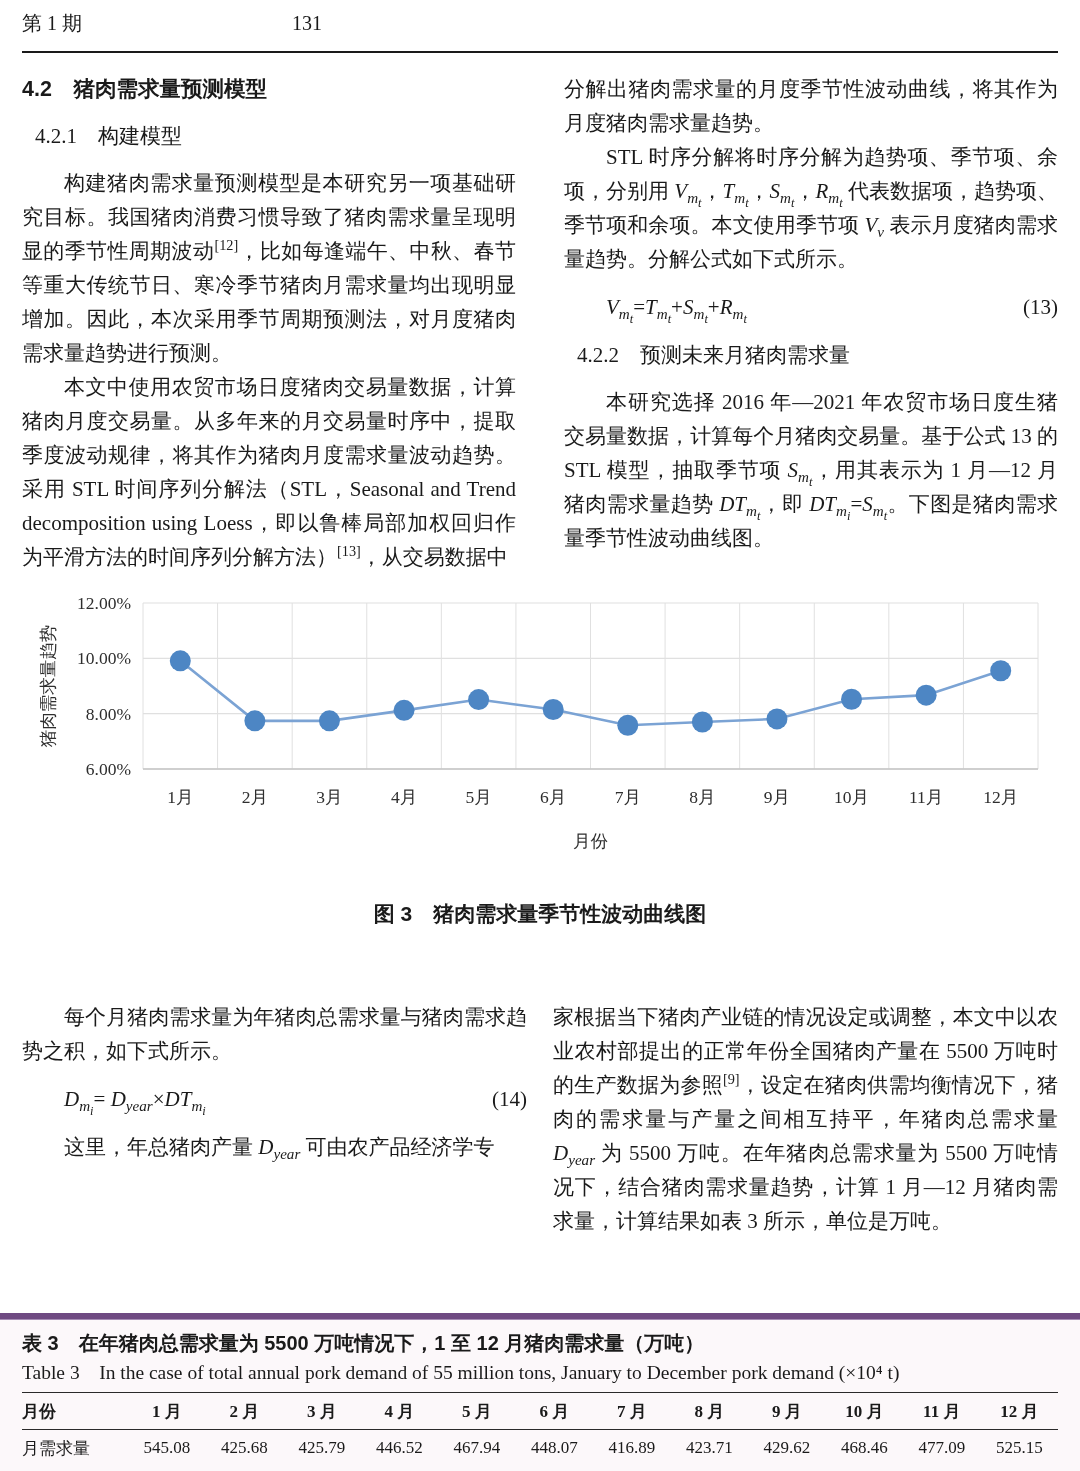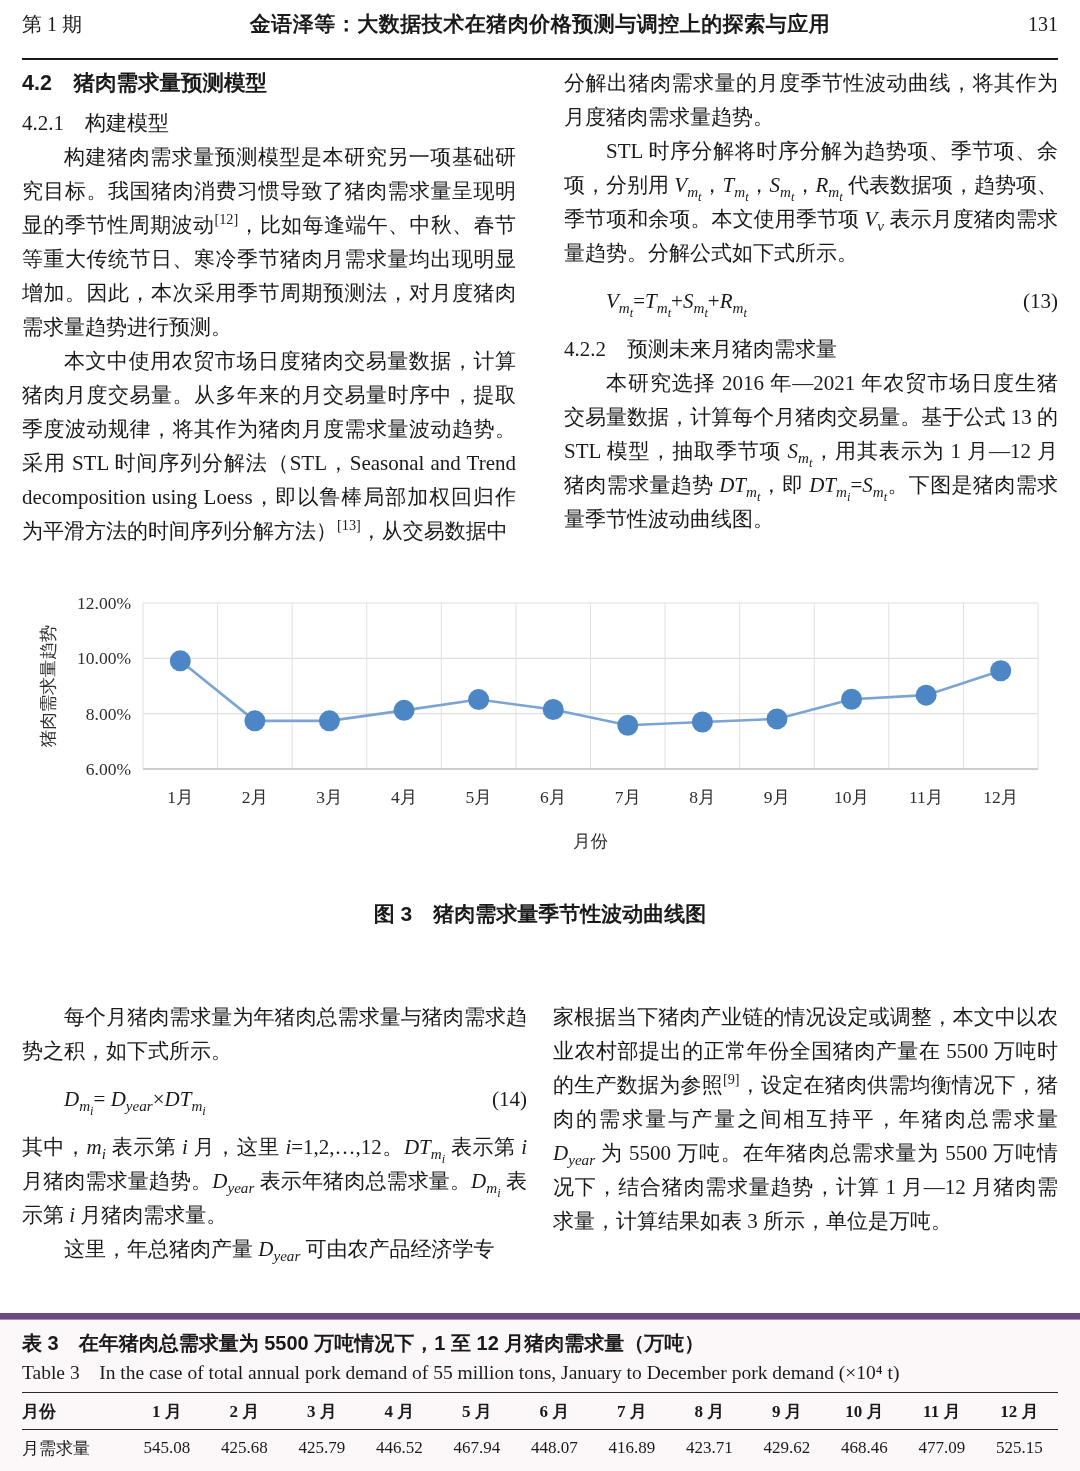--- a/index.html
+++ b/index.html
@@ -1,34 +1,34 @@
 <!DOCTYPE html>
 <html lang="zh"><head>
 <meta charset="utf-8">
 <style>
   html,body{margin:0;padding:0;background:#ffffff;}
   .page{position:relative;width:1080px;height:1471px;background:#ffffff;overflow:hidden;
         font-family:"Liberation Serif","DejaVu Serif",serif;color:#1a1a1a;}
   
   .hdr{position:absolute;top:10px;left:22px;width:1036px;display:flex;align-items:center;
-       border-bottom:2.5px solid #1a1a1a;padding-bottom:20px;}
+       border-bottom:2.5px solid #1a1a1a;padding-bottom:14px;}
   .hdr .issue{width:150px;font-size:20px;}
   .hdr .title{flex:1;text-align:center;font-family:"Liberation Sans","DejaVu Sans",sans-serif;
               font-weight:600;font-size:21px;letter-spacing:.5px;}
   .hdr .pageno{width:150px;text-align:right;font-size:20px;}
   
   .cols{position:absolute;left:22px;width:1036px;display:flex;gap:26px;}
-  .cols-top{top:66px;gap:48px;}
+  .cols-top{top:72px;gap:48px;}
   .cols-bottom{top:1000px;}
   .col{width:505px;font-size:21px;line-height:34px;text-align:justify;}
   .para{margin:0;}
   .indent{text-indent:2em;}
   h3.sec{font-family:"Liberation Sans","DejaVu Sans",sans-serif;font-weight:700;
          font-size:21.5px;margin:0 0 6px 0;line-height:34px;}
-  h4.subsec{font-weight:400;font-size:21px;margin:0;line-height:34px;}
+  h4.subsec{font-weight:400;font-size:21px;margin:13px;line-height:34px;}
   sup{font-size:0.68em;line-height:0;}
   sub{font-size:0.72em;line-height:0;}
   sub sub{font-size:0.82em;line-height:0;}
   .formula{display:flex;align-items:flex-start;margin:14px 0 14px 42px;font-size:21px;}
   .formula .f-body{flex:1;}
   .formula .f-num{width:70px;text-align:right;}
   
   .chart-wrap{position:absolute;top:583px;left:38px;width:1005px;height:295px;}
   .chart-wrap svg{display:block;}
   .tick{font-family:"Liberation Serif","DejaVu Serif",serif;font-size:17.5px;fill:#2e2e2e;}
@@ -51,21 +51,20 @@
   table.t3 th{font-weight:700;font-family:"Liberation Serif","DejaVu Serif",serif;}
   table.t3 th:first-child,table.t3 td:first-child{text-align:left;width:106px;}
 </style>
 </head>
 <body>
 
 <div class="page">
 
   <div class="hdr">
     <span class="issue">第 1 期</span>
-    <span class="title">金语泽等：大数据技术在猪肉价格预测与调控上的探索与应用</span>
     <span class="pageno">131</span>
   </div>
 
   <div class="cols cols-top">
     <div class="col">
       <h3 class="sec">4.2　猪肉需求量预测模型</h3>
       <h4 class="subsec">4.2.1　构建模型</h4>
       <p class="para indent">构建猪肉需求量预测模型是本研究另一项基础研究目标。我国猪肉消费习惯导致了猪肉需求量呈现明显的季节性周期波动<sup>[12]</sup>，比如每逢端午、中秋、春节等重大传统节日、寒冷季节猪肉月需求量均出现明显增加。因此，本次采用季节周期预测法，对月度猪肉需求量趋势进行预测。</p>
       <p class="para indent">本文中使用农贸市场日度猪肉交易量数据，计算猪肉月度交易量。从多年来的月交易量时序中，提取季度波动规律，将其作为猪肉月度需求量波动趋势。采用 STL 时间序列分解法（STL，Seasonal and Trend decomposition using Loess，即以鲁棒局部加权回归作为平滑方法的时间序列分解方法）<sup>[13]</sup>，从交易数据中</p>
     </div>
@@ -139,21 +138,20 @@
     <p class="figcap-zh">图 3　猪肉需求量季节性波动曲线图</p>
   </div>
 
   <div class="cols cols-bottom">
     <div class="col">
       <p class="para indent">每个月猪肉需求量为年猪肉总需求量与猪肉需求趋势之积，如下式所示。</p>
       <div class="formula">
         <span class="f-body"><i>D</i><sub><i>m</i><sub><i>i</i></sub></sub>= <i>D</i><sub><i>year</i></sub>×<i>DT</i><sub><i>m</i><sub><i>i</i></sub></sub></span>
         <span class="f-num">(14)</span>
       </div>
-      <p class="para">其中，<i>m</i><sub><i>i</i></sub> 表示第 <i>i</i> 月，这里 <i>i</i>=1,2,…,12。<i>DT</i><sub><i>m</i><sub><i>i</i></sub></sub> 表示第 <i>i</i> 月猪肉需求量趋势。<i>D</i><sub><i>year</i></sub> 表示年猪肉总需求量。<i>D</i><sub><i>m</i><sub><i>i</i></sub></sub> 表示第 <i>i</i> 月猪肉需求量。</p>
       <p class="para indent">这里，年总猪肉产量 <i>D</i><sub><i>year</i></sub> 可由农产品经济学专</p>
     </div>
     <div class="col">
       <p class="para">家根据当下猪肉产业链的情况设定或调整，本文中以农业农村部提出的正常年份全国猪肉产量在 5500 万吨时的生产数据为参照<sup>[9]</sup>，设定在猪肉供需均衡情况下，猪肉的需求量与产量之间相互持平，年猪肉总需求量 <i>D</i><sub><i>year</i></sub> 为 5500 万吨。在年猪肉总需求量为 5500 万吨情况下，结合猪肉需求量趋势，计算 1 月—12 月猪肉需求量，计算结果如表 3 所示，单位是万吨。</p>
     </div>
   </div>
 
   <div class="tbl-sec">
     <div class="rule-purple-top"></div>
     <p class="tbl-cap-zh">表 3　在年猪肉总需求量为 5500 万吨情况下，1 至 12 月猪肉需求量（万吨）</p>

